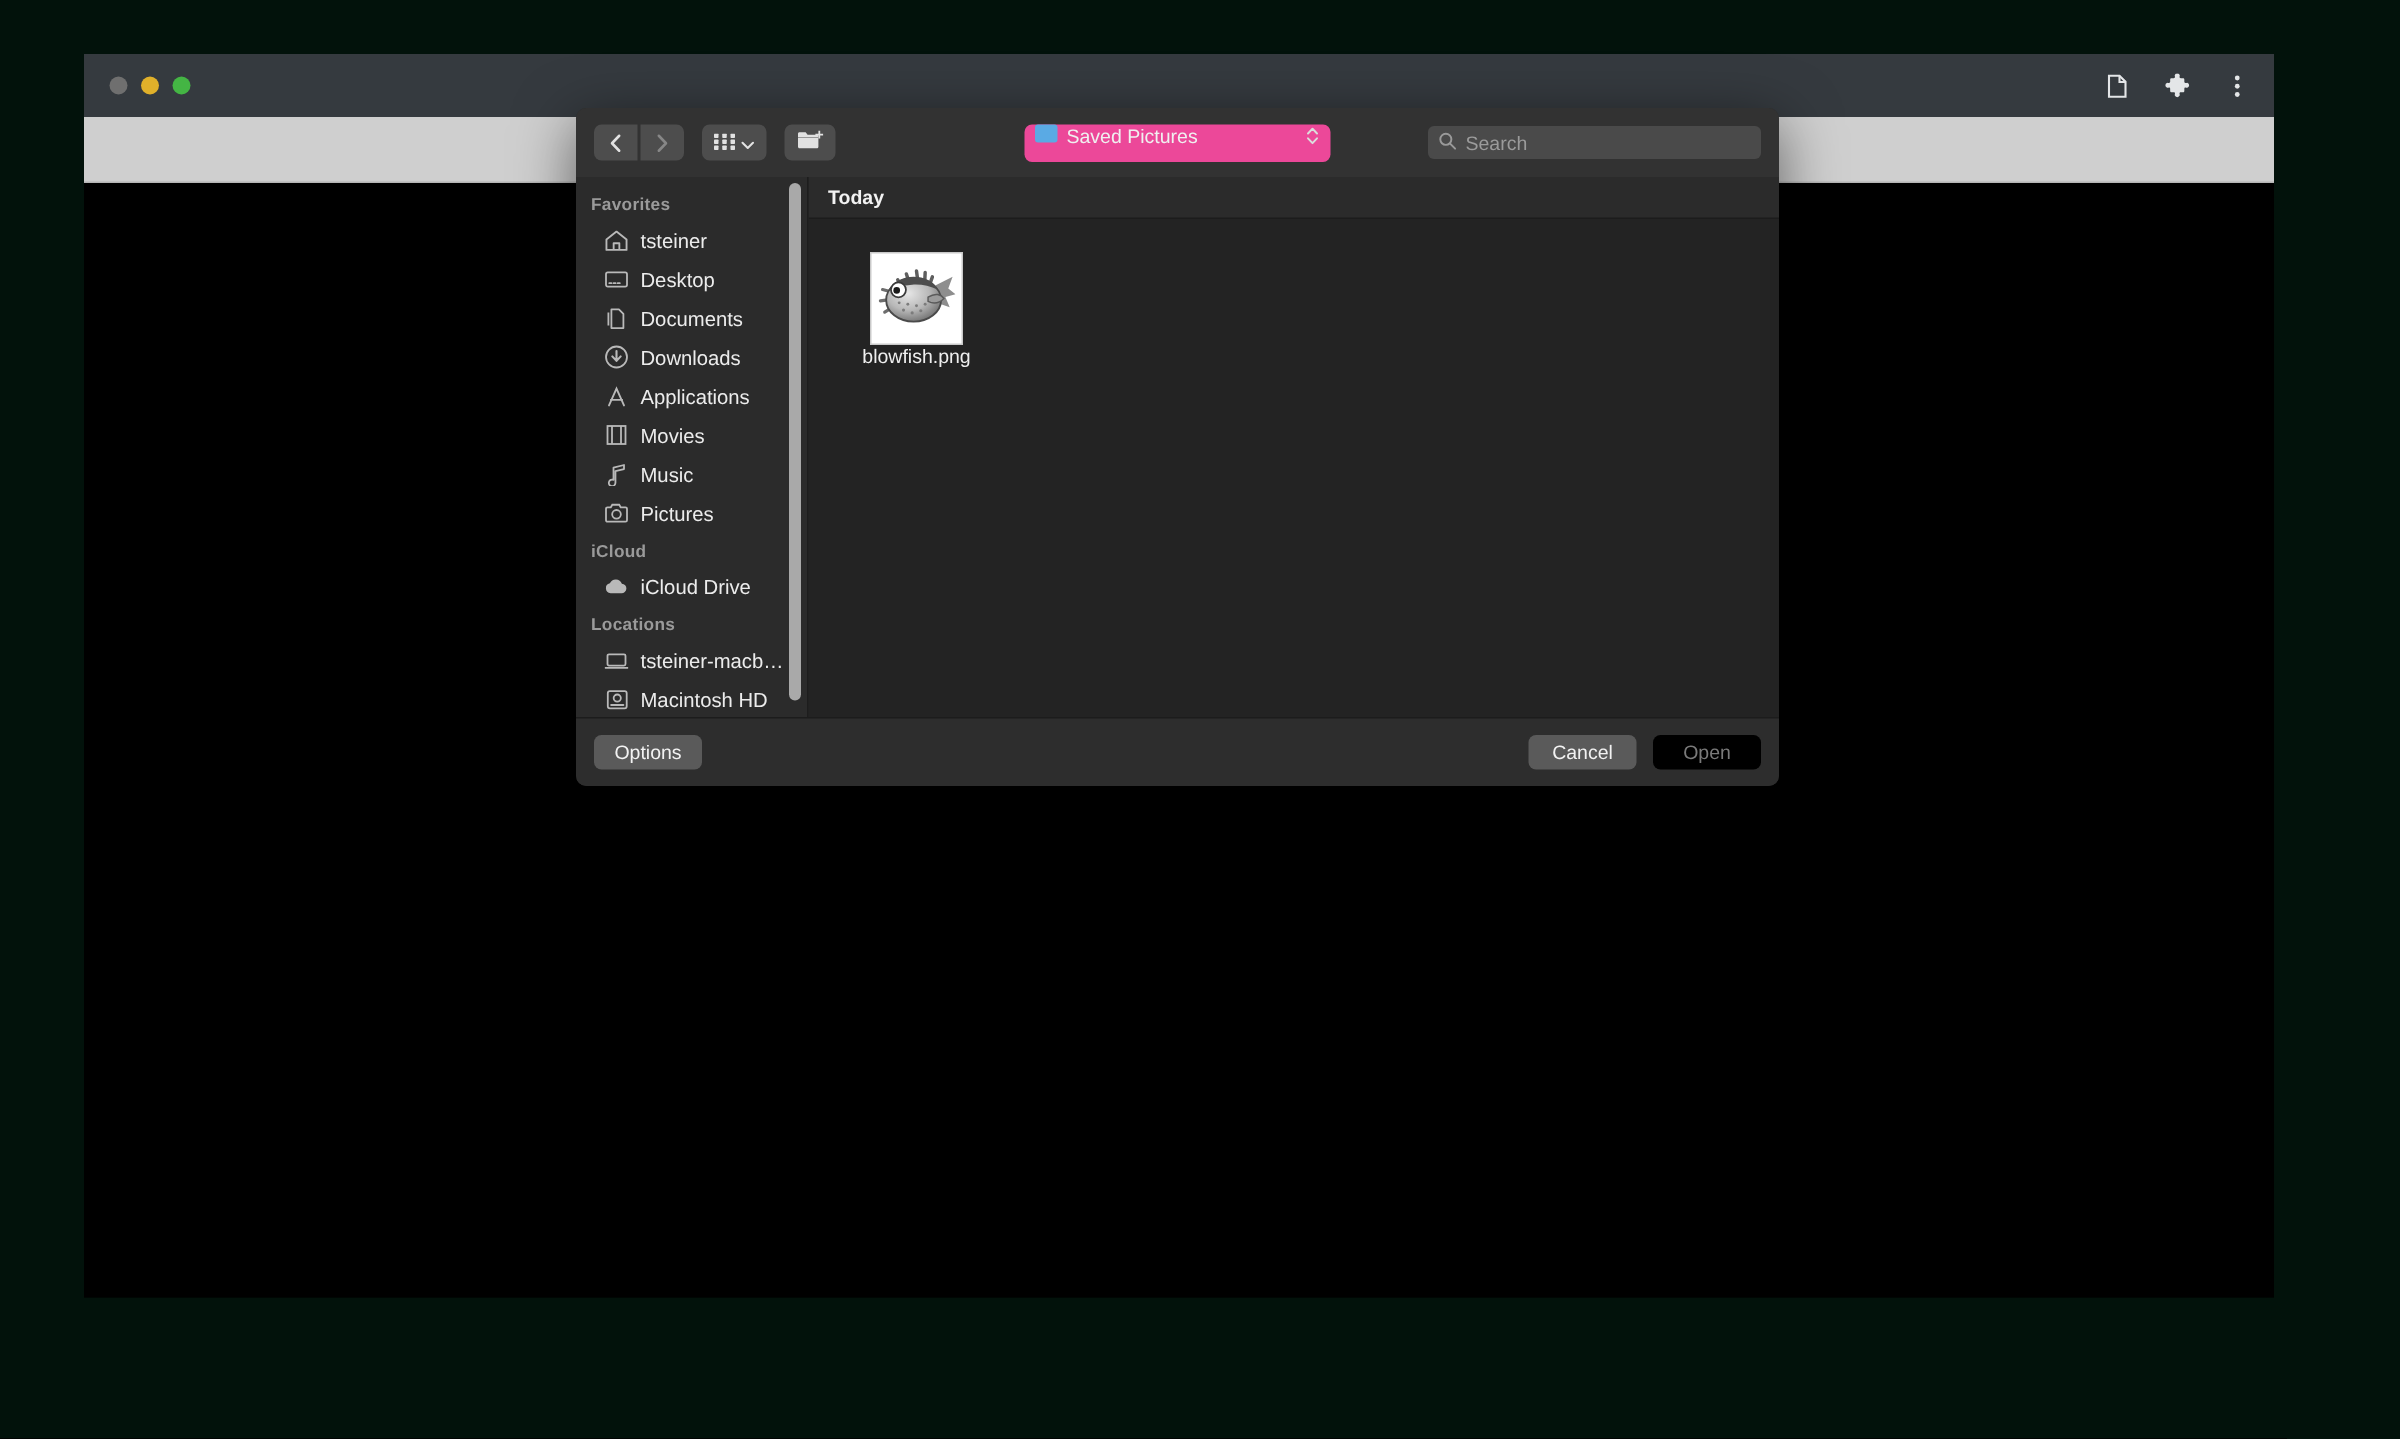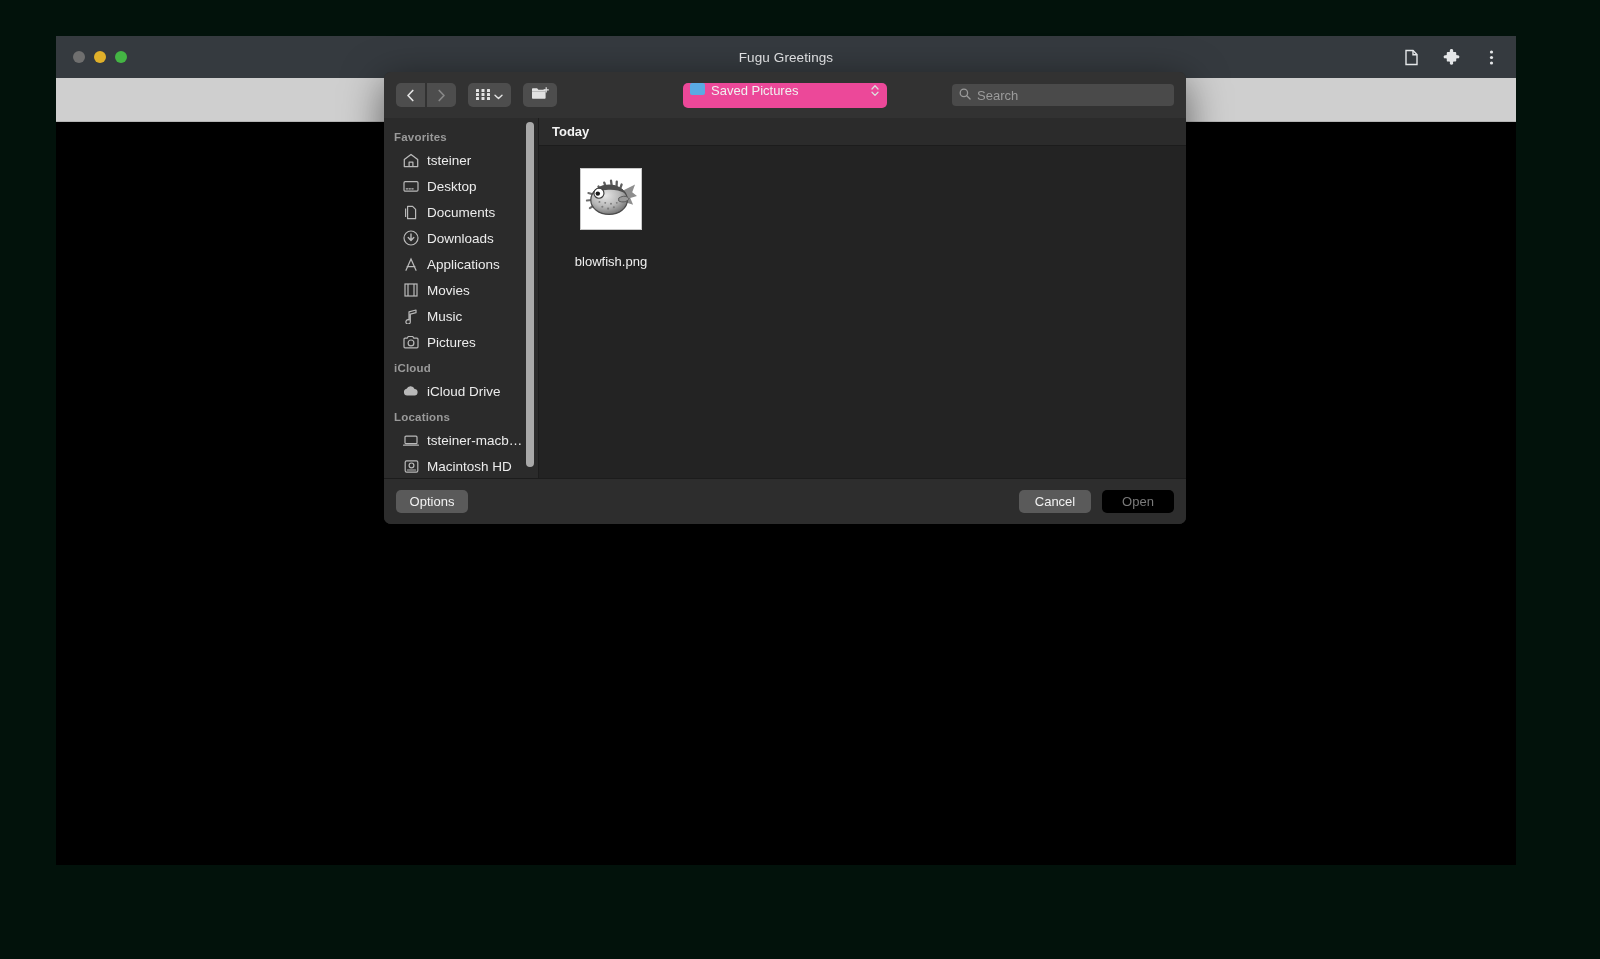--- a/index.html
+++ b/index.html
@@ -284,21 +284,21 @@
     flex: 1 1 auto;
     padding: 22px 0 0 24px;
     display: flex; flex-wrap: wrap;
     align-content: flex-start;
     gap: 18px;
   }
   .file-item {
     width: 96px;
     display: flex; flex-direction: column;
     align-items: center;
-    gap: 24px;
+    gap: 0;
   }
   .file-thumb {
     width: 62px; height: 62px;
     background: #ffffff;
     border: 1px solid #c9c9c9;
     display: flex; align-items: center; justify-content: center;
     padding: 4px;
   }
   .file-name {
     color: #efefef;
@@ -340,21 +340,20 @@
 
   <div id="browser">
 
     <div id="titlebar">
       <div class="traffic">
         <div class="dot red"></div>
         <div class="dot yellow"></div>
         <div class="dot green"></div>
       </div>
 
-      <div id="window-title">Fugu Greetings</div>
 
       <div id="titlebar-actions">
         <div class="tb-icon">
           <svg width="15" height="17" viewBox="0 0 15 17" fill="none" stroke="currentColor" stroke-width="1.4">
             <path d="M2 1.5h7l4 4v10H2z"></path>
             <path d="M9 1.5v4.2h4"></path>
           </svg>
         </div>
         <div class="tb-icon">
           <svg width="17" height="17" viewBox="0 0 18 18" fill="currentColor">

